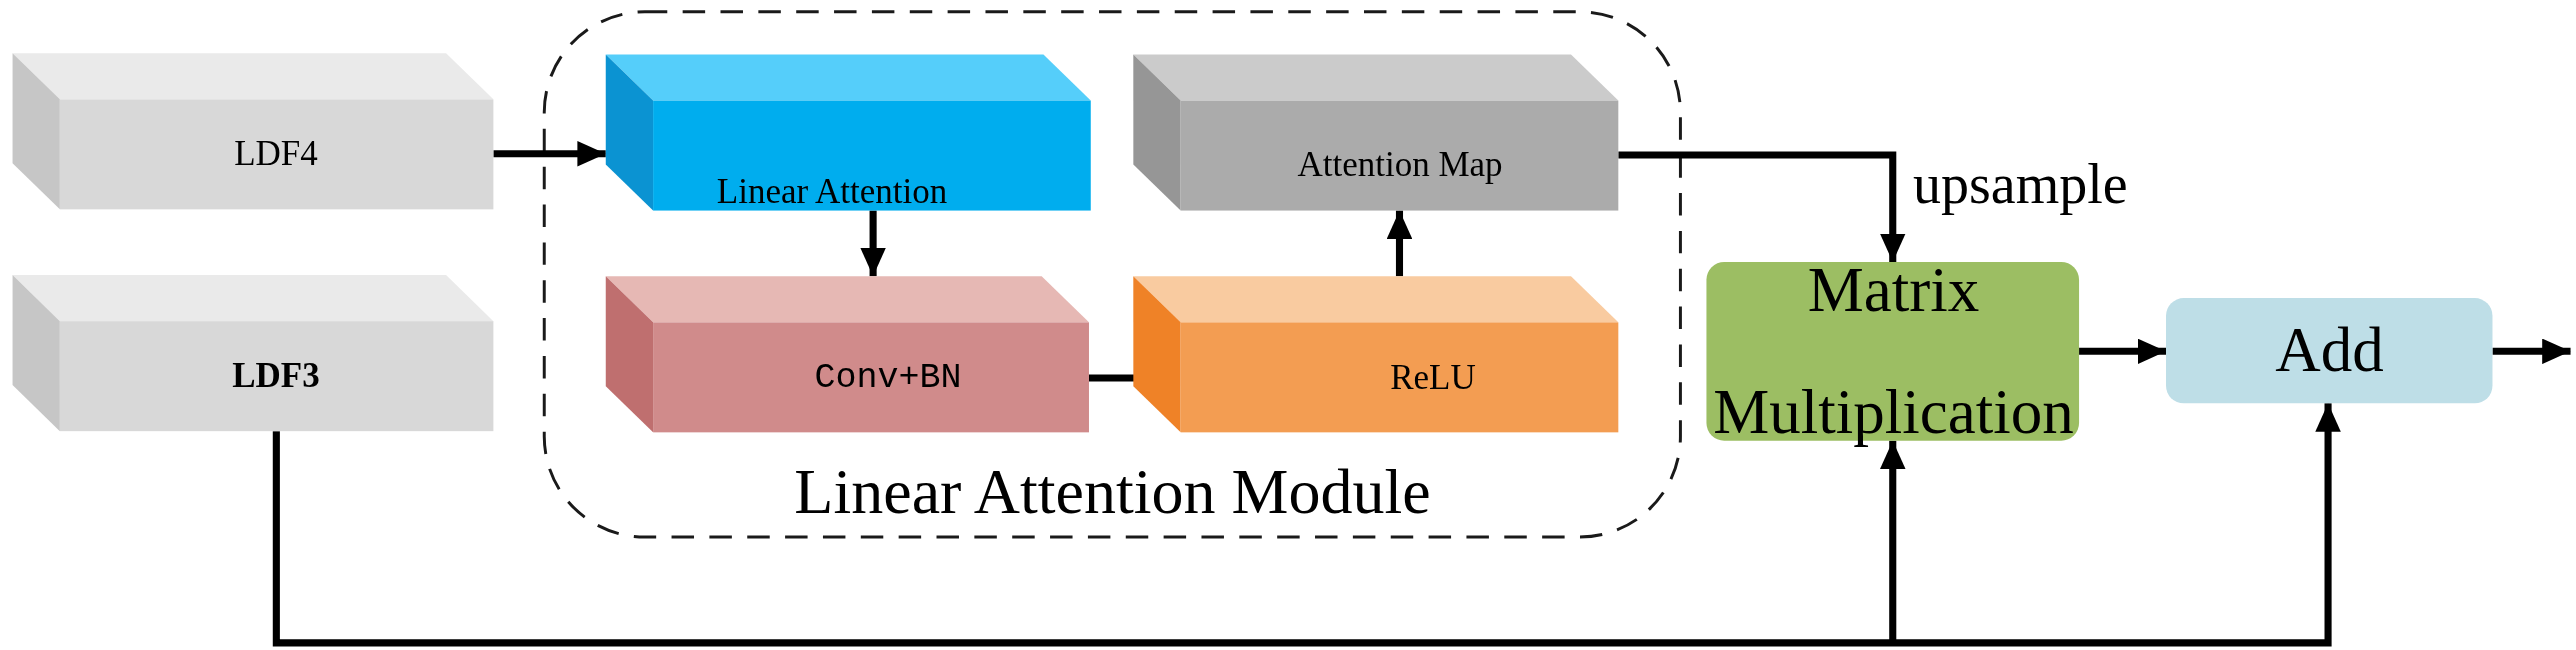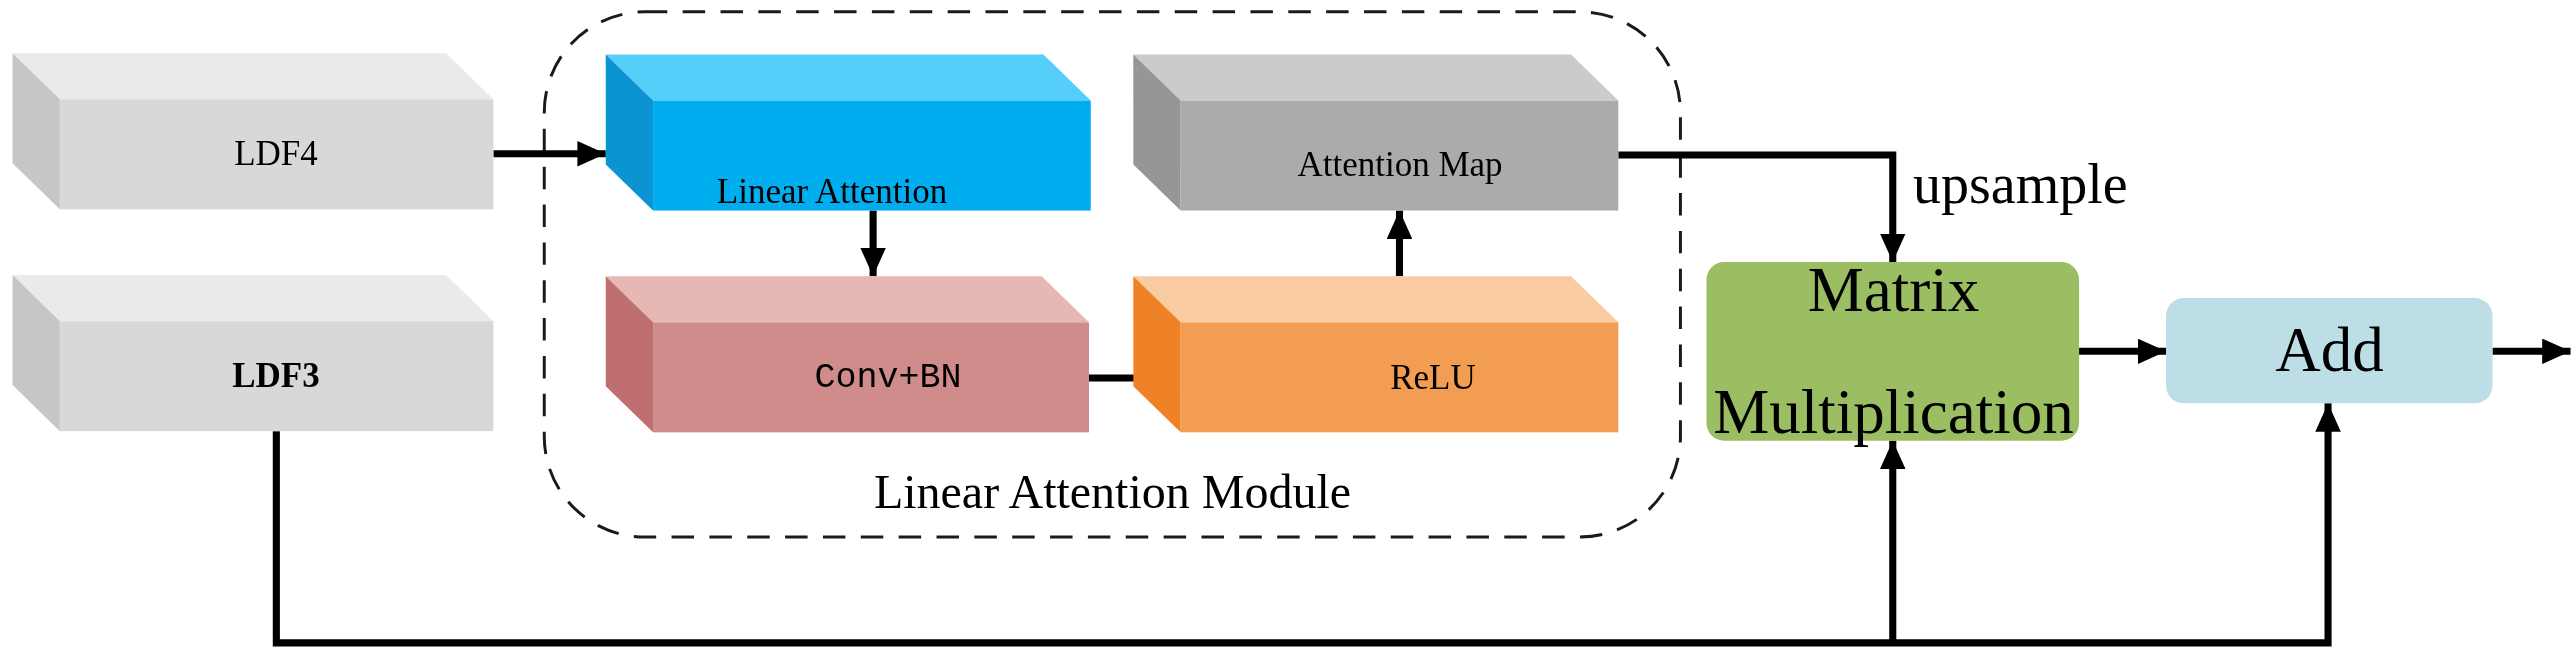--- a/index.html
+++ b/index.html
@@ -22,21 +22,21 @@
     align-items: center;
     justify-content: center;
     text-align: center;
     color: #000000;
     font-size: 35px;
     line-height: 1.15;
     white-space: nowrap;
     pointer-events: none;
   }
   .label.big { font-size: 63px; line-height: 1.42; }
-  .label.caption { font-size: 48px; font-family: Liberation Serif, serif; }
+  .label.caption { font-size: 64px; font-family: Liberation Serif, serif; }
   .label.free { justify-content: flex-start; font-size: 56px; }
 </style>
 </head>
 <body>
 
 <div id="diagram" style="background: rgb(255, 255, 255);">
 
   <svg id="shapes" viewBox="0 0 4353 1099" xmlns="http://www.w3.org/2000/svg">
     <defs>
       <marker id="ah" markerUnits="strokeWidth" markerWidth="4.4" markerHeight="3.6" refX="4.0" refY="1.8" orient="auto">

